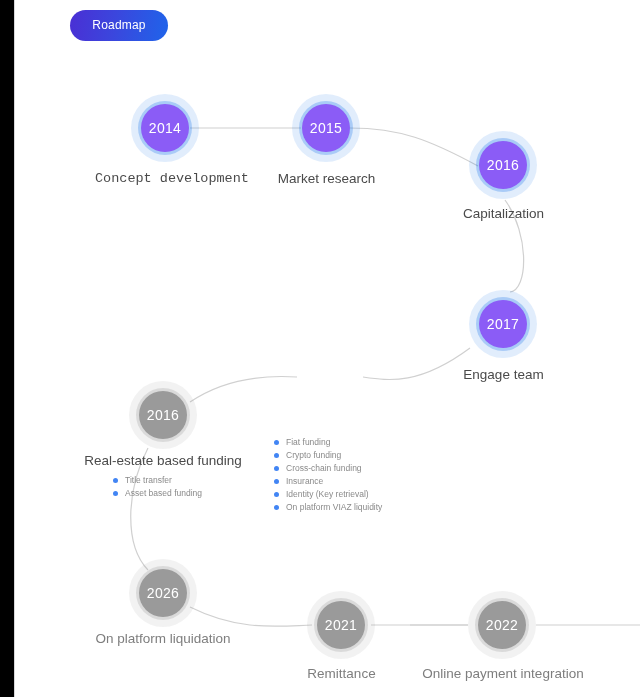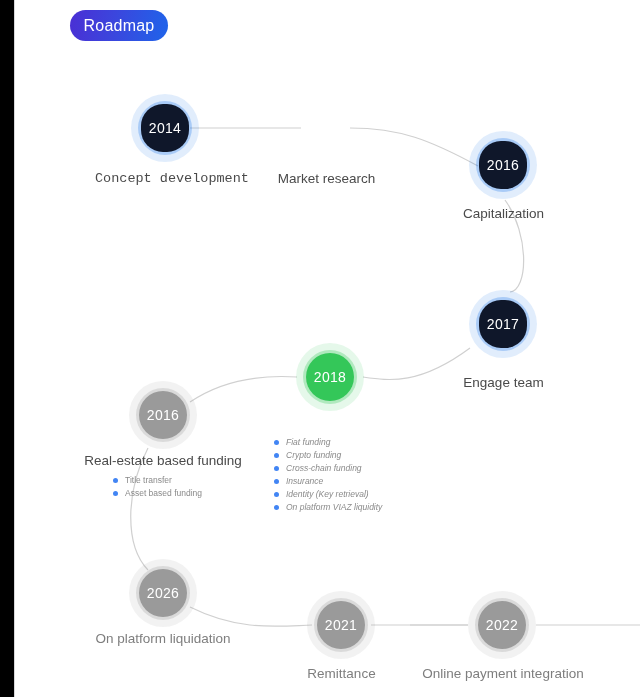--- a/index.html
+++ b/index.html
@@ -35,21 +35,21 @@
   }
 
   
   .pill {
     position: absolute;
     left: 70px; top: 10px;
     width: 98px; height: 31px;
     border-radius: 16px;
     background: linear-gradient(100deg, #4a2fd4 0%, #3b46dd 45%, #1f64ea 100%);
     color: #ffffff;
-    font-size: 16px;
+    font-size: 12px;
     line-height: 31px;
     text-align: center;
     letter-spacing: .2px;
   }
 
   
   .connectors {
     position: absolute;
     left: 0; top: 0;
     width: 640px; height: 697px;
@@ -75,21 +75,21 @@
     font-size: 14px;
     letter-spacing: .3px;
   }
 
   .node.blue  { background: rgba(26,115,232,.13); }
   .node.blue .ring  {
     position: absolute; left: 7px; top: 7px;
     width: 54px; height: 54px; border-radius: 50%;
     background: rgba(26,115,232,.28);
   }
-  .node.blue .core  { background: #0f172a; position: relative; border-radius: 22px; }
+  .node.blue .core  { background: #8b5cf6; position: relative; }
 
   .node.green { background: rgba(52,199,89,.13); }
   .node.green .ring {
     position: absolute; left: 7px; top: 7px;
     width: 54px; height: 54px; border-radius: 50%;
     background: rgba(52,199,89,.30);
   }
   .node.green .core { background: #34c759; position: relative; }
 
   .node.gray  { background: rgba(150,150,150,.12); }
@@ -167,40 +167,40 @@
       <path d="M 410 625 L 468 625"></path>
     </g>
   </svg>
 
   <div class="node blue" style="left:131px; top:94px;">
     <div class="ring"></div>
     <div class="core">2014</div>
   </div>
   <div class="node-label" style="left:95px; top:171px; width:137px;font-family:Liberation Mono, monospace;">Concept development</div>
 
+  <div class="node blue" style="left:292px; top:94px;">
+    <div class="ring"></div>
+    <div class="core">2015</div>
+  </div>
   <div class="node-label" style="left:270px; top:171px; width:113px;">Market research</div>
 
   <div class="node blue" style="left:469px; top:131px;">
     <div class="ring"></div>
     <div class="core">2016</div>
   </div>
   <div class="node-label" style="left:455px; top:206px; width:97px;">Capitalization</div>
 
   <div class="node blue" style="left:469px; top:290px;">
     <div class="ring"></div>
     <div class="core">2017</div>
   </div>
-  <div class="node-label" style="left:459px; top:367px; width:89px;margin-top:8px;">Engage team</div>
-
-  <div class="node green" style="left:296px; top:343px;">
-    <div class="ring"></div>
-    <div class="core">2018</div>
-  </div>
-
-  <div class="sublist" style="left:274px; top:436px;font-style:italic;">
+  <div class="node-label" style="left:459px; top:367px; width:89px;">Engage team</div>
+
+
+  <div class="sublist" style="left:274px; top:436px;">
     <div class="sublist-item">
       <span class="dot"></span>
       <span class="txt">Fiat funding</span>
     </div>
     <div class="sublist-item">
       <span class="dot"></span>
       <span class="txt">Crypto funding</span>
     </div>
     <div class="sublist-item">
       <span class="dot"></span>

